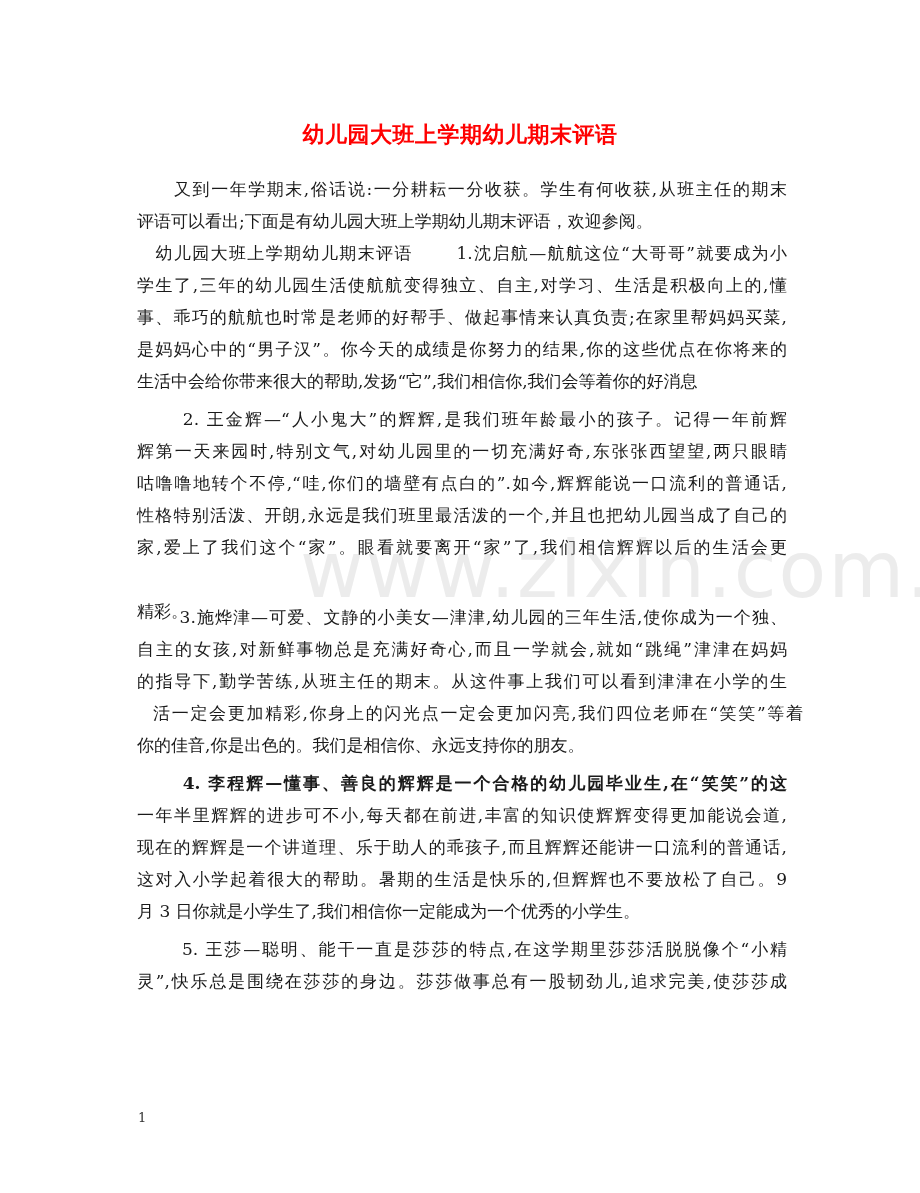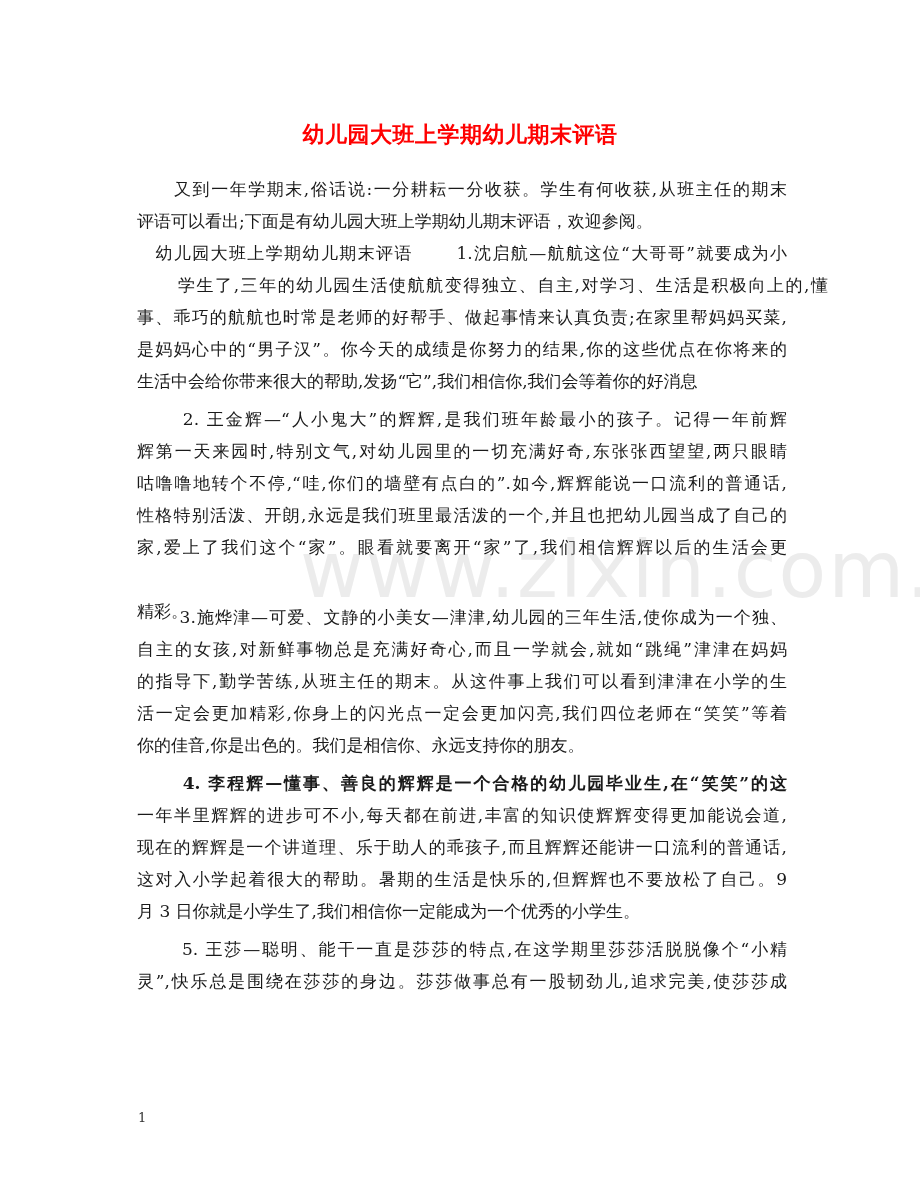--- a/index.html
+++ b/index.html
@@ -17,34 +17,34 @@
 </style>
 </head>
 <body>
 
 <div class="page">
   <div class="title">幼儿园大班上学期幼儿期末评语</div>
   <div id="lines">
       <div class="line" style="top: 178px; white-space: nowrap;">　　又到一年学期末,俗话说:一分耕耘一分收获。学生有何收获,从班主任的期末</div>
       <div class="line last" style="top: 210px; white-space: nowrap;">评语可以看出;下面是有幼儿园大班上学期幼儿期末评语，欢迎参阅。</div>
       <div class="line" style="top: 242px; white-space: nowrap;">　幼儿园大班上学期幼儿期末评语　　 1.沈启航—航航这位“大哥哥”就要成为小</div>
-      <div class="line" style="top: 274px; white-space: nowrap; margin-left: 41px;">学生了,三年的幼儿园生活使航航变得独立、自主,对学习、生活是积极向上的,懂</div>
+      <div class="line" style="top: 274px; white-space: nowrap;">学生了,三年的幼儿园生活使航航变得独立、自主,对学习、生活是积极向上的,懂</div>
       <div class="line" style="top: 306px; white-space: nowrap;">事、乖巧的航航也时常是老师的好帮手、做起事情来认真负责;在家里帮妈妈买菜,</div>
       <div class="line" style="top: 338px; white-space: nowrap;">是妈妈心中的“男子汉”。你今天的成绩是你努力的结果,你的这些优点在你将来的</div>
       <div class="line last" style="top: 370px; white-space: nowrap;">生活中会给你带来很大的帮助,发扬“它”,我们相信你,我们会等着你的好消息</div>
       <div class="line" style="top: 408px; white-space: nowrap;">　　 2. 王金辉—“人小鬼大”的辉辉,是我们班年龄最小的孩子。记得一年前辉</div>
       <div class="line" style="top: 440px; white-space: nowrap;">辉第一天来园时,特别文气,对幼儿园里的一切充满好奇,东张张西望望,两只眼睛</div>
       <div class="line" style="top: 472px; white-space: nowrap;">咕噜噜地转个不停,“哇,你们的墙壁有点白的”.如今,辉辉能说一口流利的普通话,</div>
       <div class="line" style="top: 504px; white-space: nowrap;">性格特别活泼、开朗,永远是我们班里最活泼的一个,并且也把幼儿园当成了自己的</div>
       <div class="line" style="top: 536px; white-space: nowrap;">家,爱上了我们这个“家”。眼看就要离开“家”了,我们相信辉辉以后的生活会更</div>
       <div class="line last" style="top: 568px; white-space: nowrap; margin-top: 32px;">精彩。</div>
       <div class="line" style="top: 606px; white-space: nowrap;">　　 3.施烨津—可爱、文静的小美女—津津,幼儿园的三年生活,使你成为一个独、</div>
       <div class="line" style="top: 638px; white-space: nowrap;">自主的女孩,对新鲜事物总是充满好奇心,而且一学就会,就如“跳绳”津津在妈妈</div>
       <div class="line" style="top: 670px; white-space: nowrap;">的指导下,勤学苦练,从班主任的期末。从这件事上我们可以看到津津在小学的生</div>
-      <div class="line" style="top: 702px; white-space: nowrap;">活一定会更加精彩,你身上的闪光点一定会更加闪亮,我们四位老师在“笑笑”等着</div>
+      <div class="line" style="top: 702px; white-space: nowrap; margin-left: 16px;">活一定会更加精彩,你身上的闪光点一定会更加闪亮,我们四位老师在“笑笑”等着</div>
       <div class="line last" style="top: 734px; white-space: nowrap;">你的佳音,你是出色的。我们是相信你、永远支持你的朋友。</div>
       <div class="line" style="top: 772px; white-space: nowrap; font-weight: bold;">　　 4. 李程辉—懂事、善良的辉辉是一个合格的幼儿园毕业生,在“笑笑”的这</div>
       <div class="line" style="top: 804px; white-space: nowrap;">一年半里辉辉的进步可不小,每天都在前进,丰富的知识使辉辉变得更加能说会道,</div>
       <div class="line" style="top: 836px; white-space: nowrap;">现在的辉辉是一个讲道理、乐于助人的乖孩子,而且辉辉还能讲一口流利的普通话,</div>
       <div class="line" style="top: 868px; white-space: nowrap;">这对入小学起着很大的帮助。暑期的生活是快乐的,但辉辉也不要放松了自己。9</div>
       <div class="line last" style="top: 900px; white-space: nowrap;">月 3 日你就是小学生了,我们相信你一定能成为一个优秀的小学生。</div>
       <div class="line" style="top: 938px; white-space: nowrap;">　　 5. 王莎—聪明、能干一直是莎莎的特点,在这学期里莎莎活脱脱像个“小精</div>
       <div class="line" style="top: 970px; white-space: nowrap;">灵”,快乐总是围绕在莎莎的身边。莎莎做事总有一股韧劲儿,追求完美,使莎莎成</div>
     </div>
   <div class="watermark">www.zlxin.com.cn</div>

